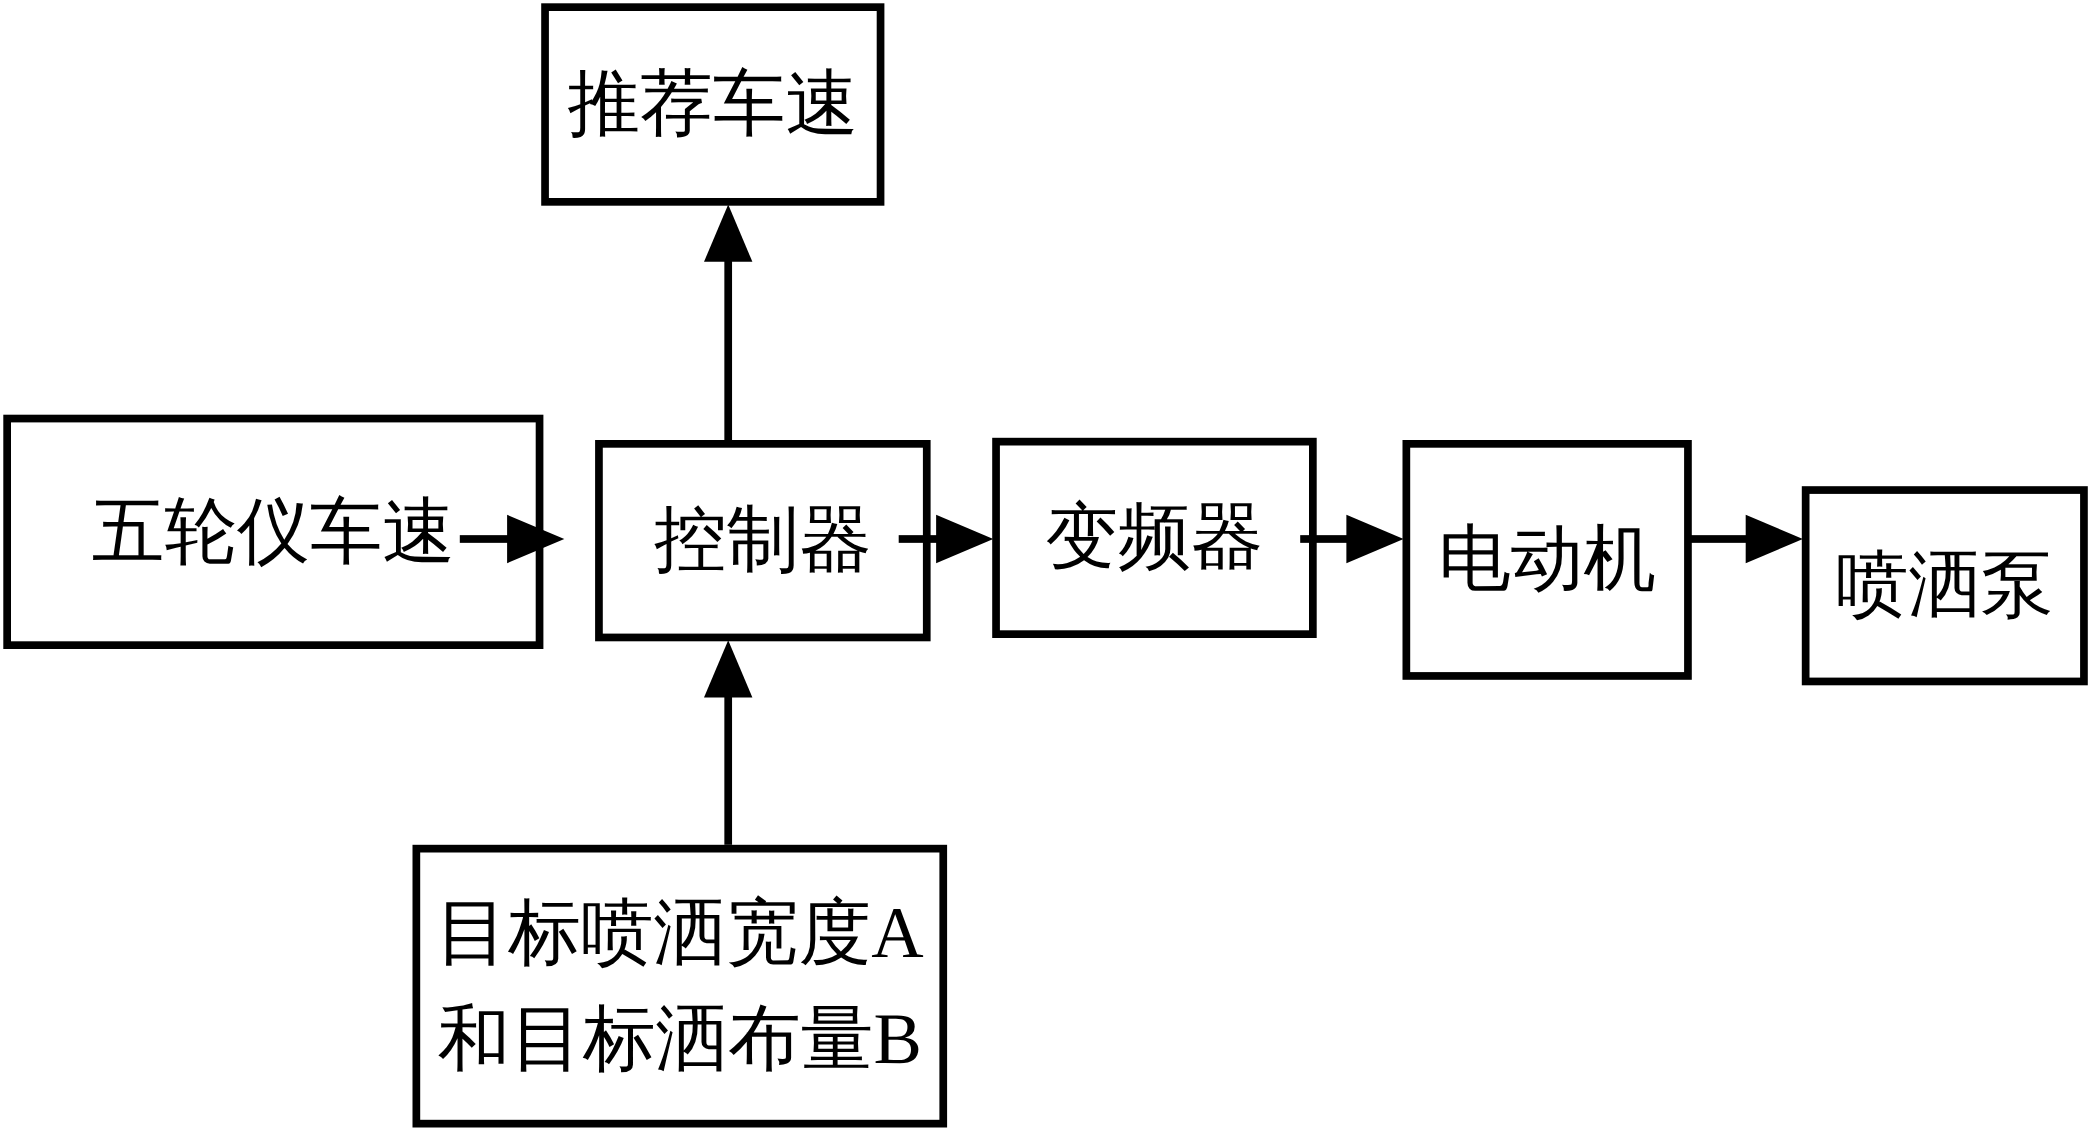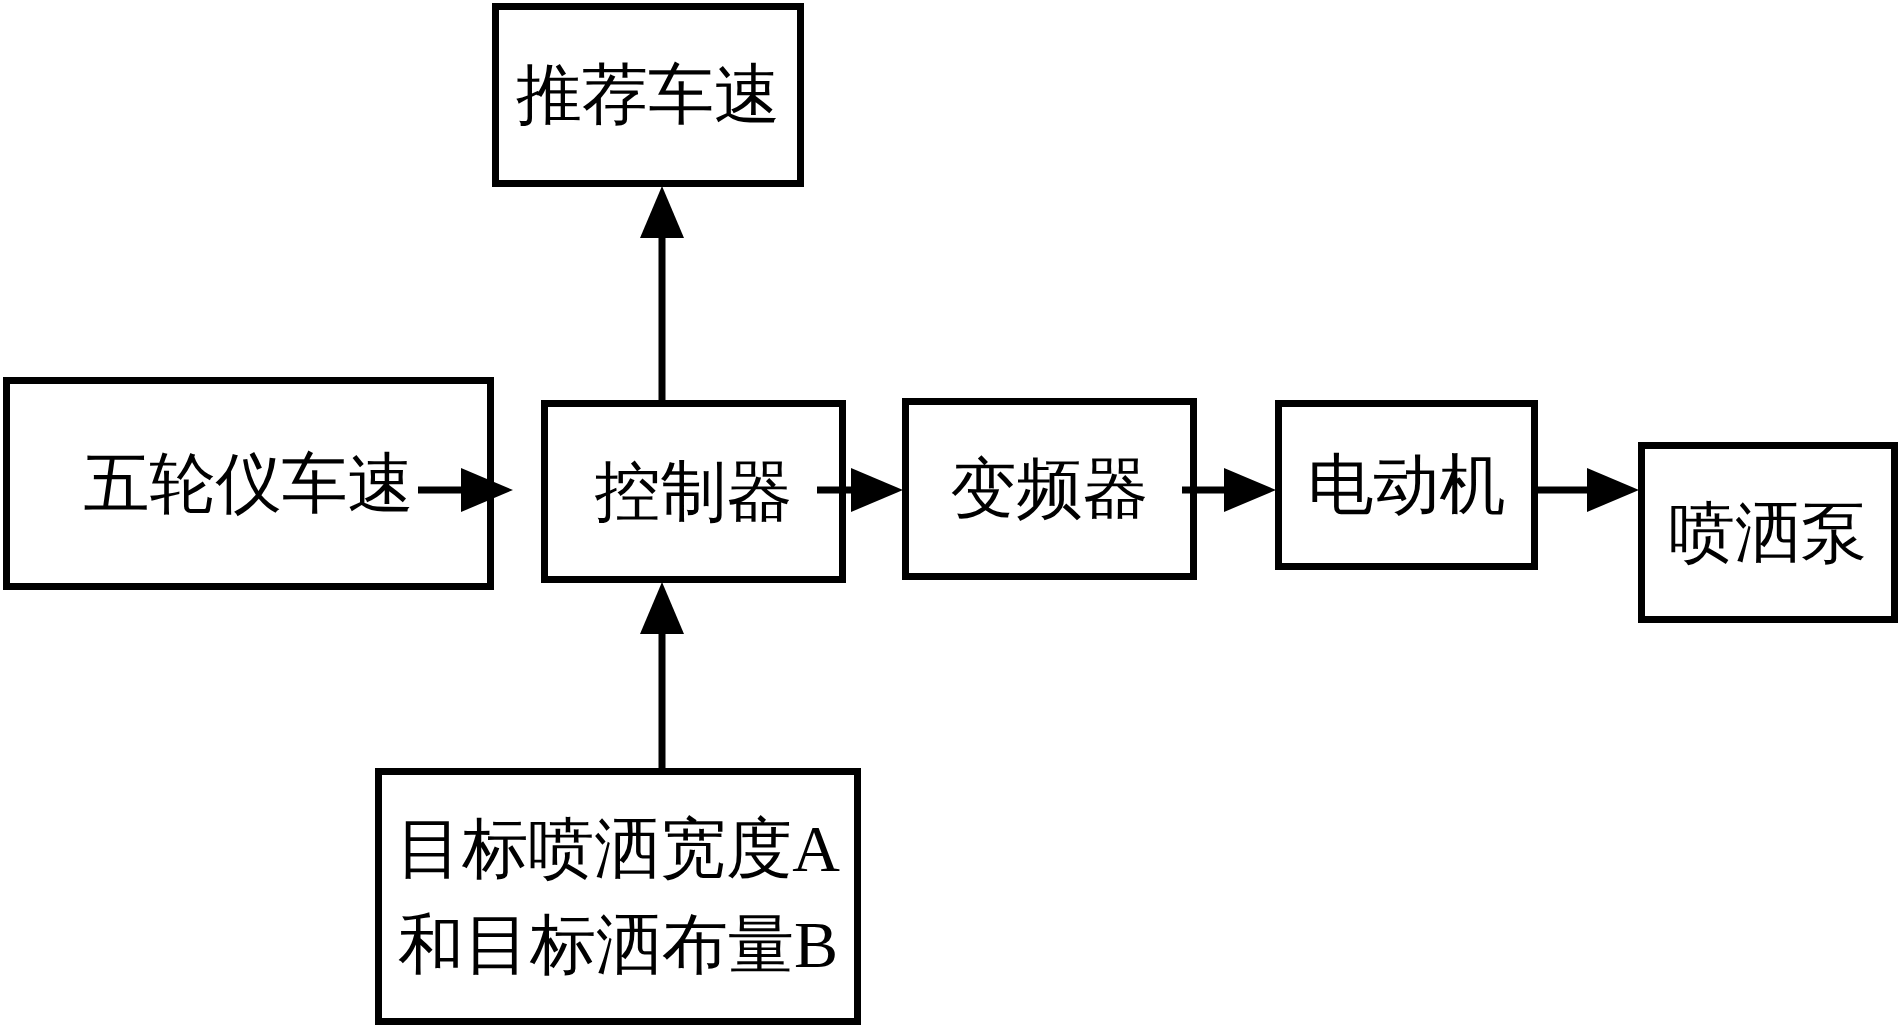--- a/index.html
+++ b/index.html
@@ -34,21 +34,21 @@
     white-space: nowrap;
   }
   .node.two-line .line {
     line-height: 1.45;
   }
   
   #node-recommended-speed { left: 482px; top: 3px;   width: 312px; height: 184px; margin-left: 10px; }
   #node-speed-sensor      { left: 3px;   top: 377px; width: 491px; height: 213px; }
   #node-controller        { left: 513px; top: 400px; width: 305px; height: 183px; margin-left: 28px; }
   #node-inverter          { left: 902px; top: 398px; width: 295px; height: 182px; }
-  #node-motor             { left: 1275px;top: 400px; width: 263px; height: 170px; align-items: center; }
+  #node-motor             { left: 1275px;top: 400px; width: 263px; height: 218px; align-items: center; }
   #node-spray-pump        { left: 1638px;top: 402px; width: 260px; height: 181px; margin-top: 40px; }
   #node-targets           { left: 375px; top: 768px; width: 486px; height: 257px; }
 
   
   .arrow-h {
     position: absolute;
     height: 44px;
   }
   .arrow-h .shaft {
     position: absolute;

